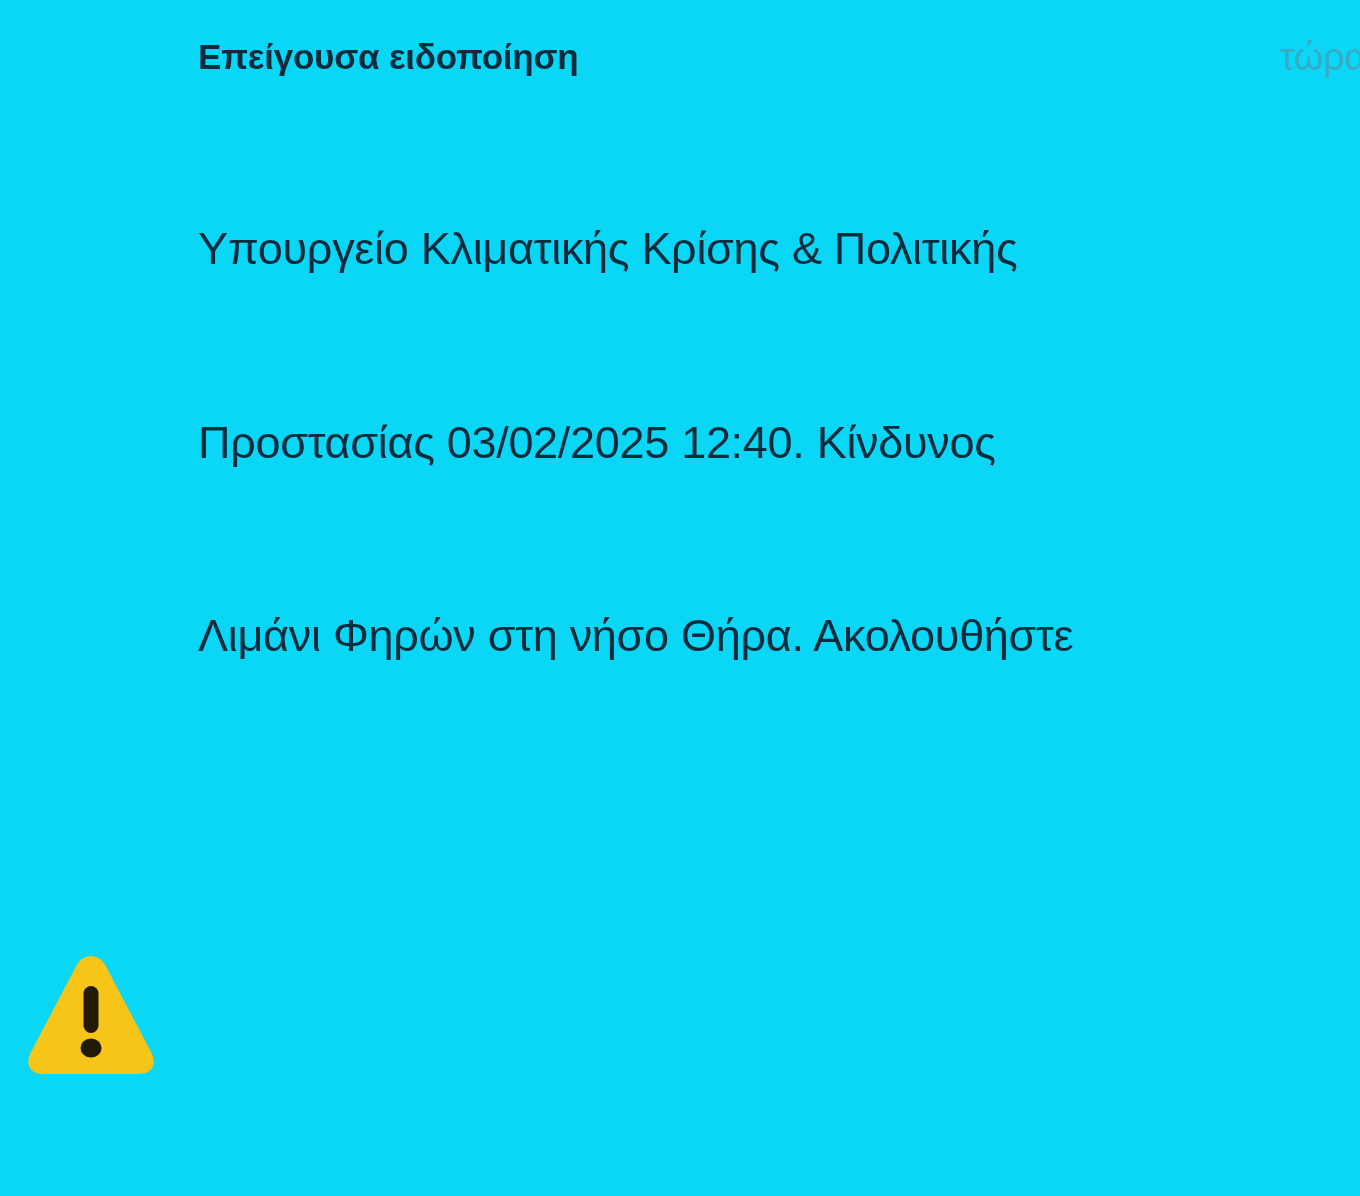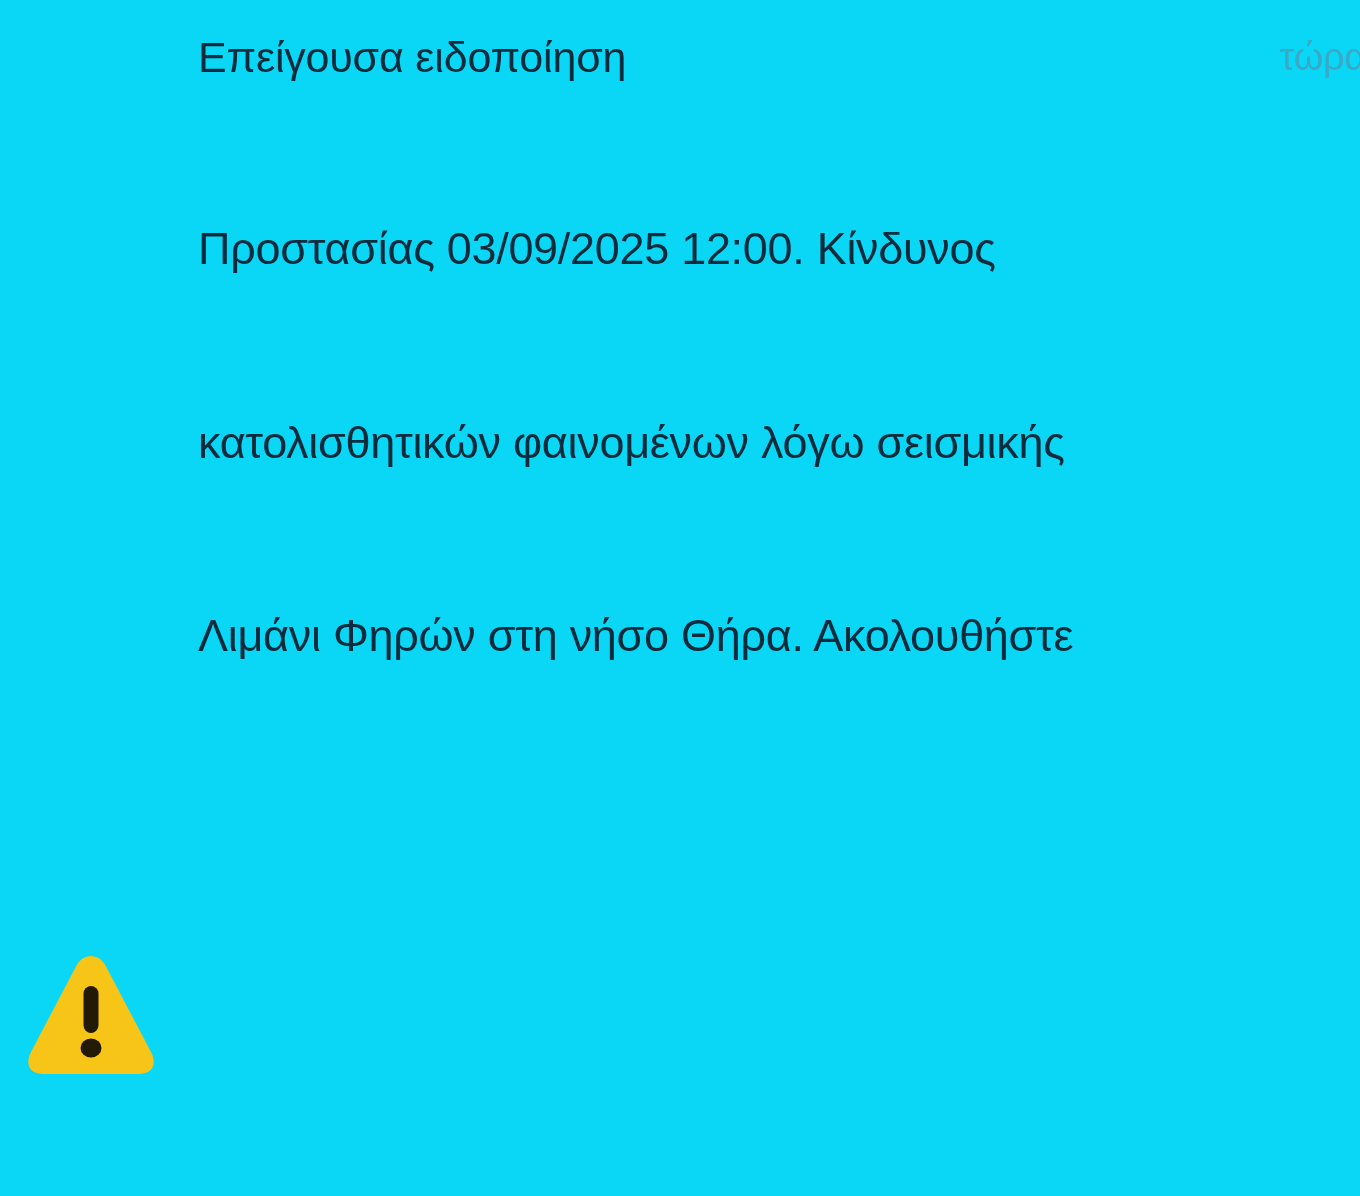--- a/index.html
+++ b/index.html
@@ -38,22 +38,22 @@
 
   
   .alert-header {
     position: relative;
     display: block;
     height: 62px;
   }
 
   .alert-title {
     display: inline-block;
-    font-size: 43px;
-    font-weight: 400;
+    font-size: 35px;
+    font-weight: 700;
     line-height: 62px;
     letter-spacing: -0.2px;
     color: #0c2b3d;
     white-space: nowrap;
   }
 
   .alert-time {
     position: absolute;
     right: -6px;
     top: 0;
@@ -108,22 +108,22 @@
 <div class="alert-screen">
 
   <div class="alert-body">
 
     <div class="alert-header">
       <span class="alert-title">Επείγουσα ειδοποίηση</span>
       <span class="alert-time">τώρα</span>
     </div>
 
     <div class="alert-message">
-      <span class="seg">Προστασίας 03/09/2025 12:00. Κίνδυνος</span>
-      <span class="seg">κατολισθητικών φαινομένων λόγω σεισμικής</span>
+      <span class="seg">Υπουργείο Κλιματικής Κρίσης &amp; Πολιτικής</span>
+      <span class="seg">Προστασίας 03/02/2025 12:40. Κίνδυνος</span>
       <span class="seg">Λιμάνι Φηρών στη νήσο Θήρα. Ακολουθήστε</span>
       
       
       
       
       
       
       
       
     </div>

